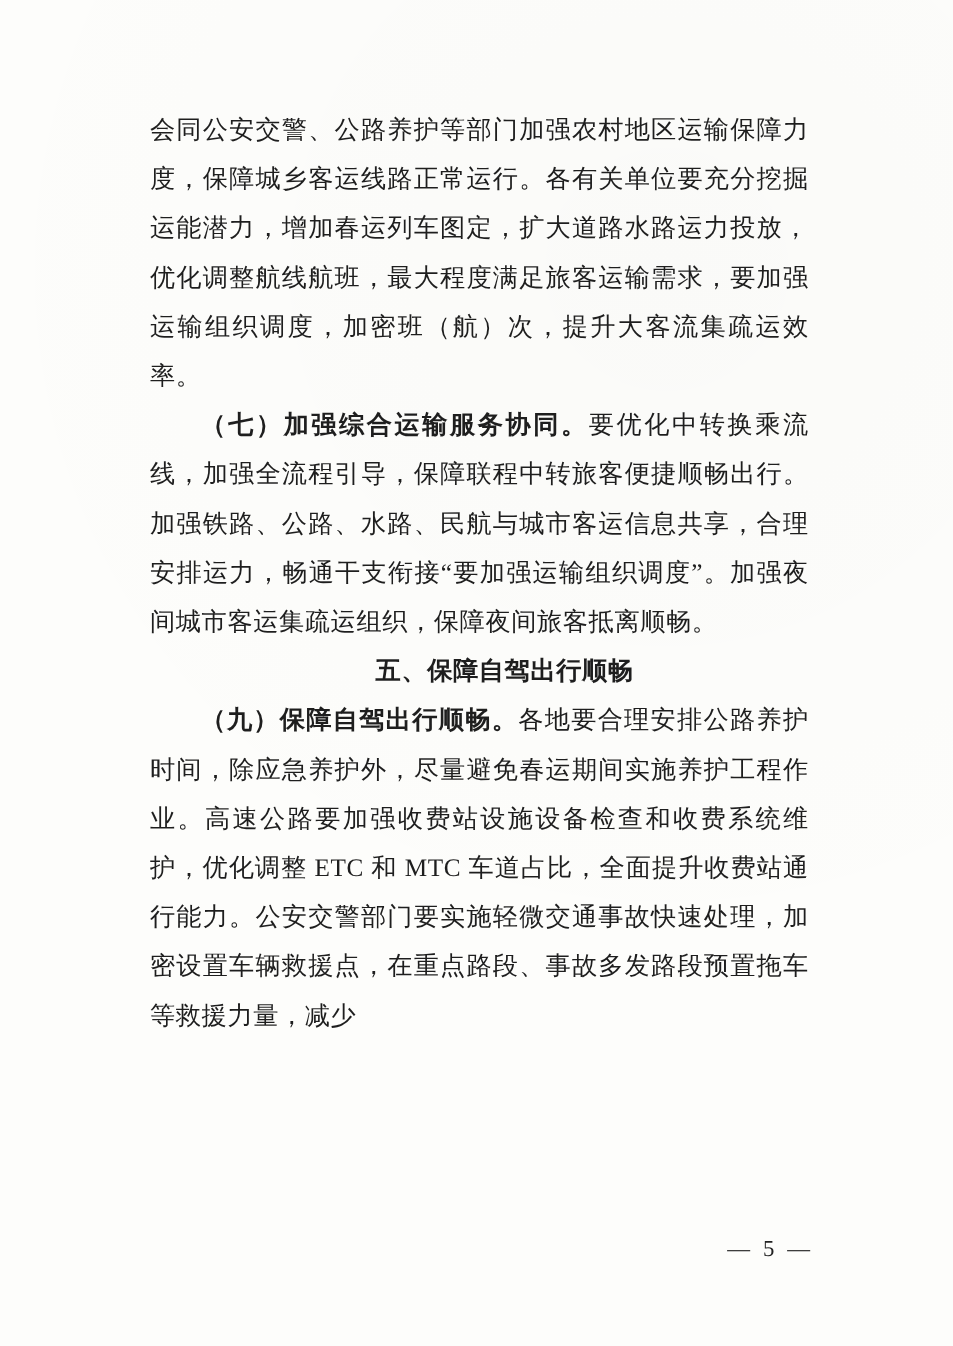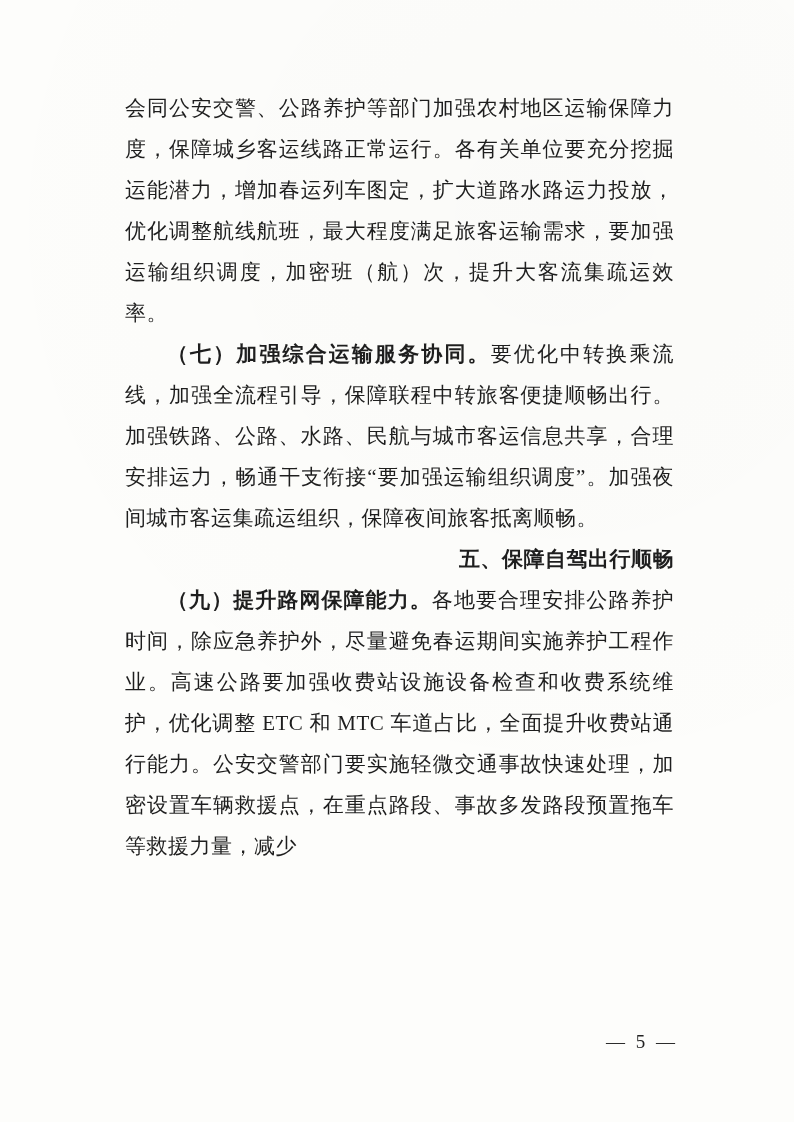--- a/index.html
+++ b/index.html
@@ -38,21 +38,21 @@
     font-weight: normal;
   }
   .indent {
     text-indent: 2em;
   }
   .lead-bold {
     font-weight: bold;
   }
   .section-heading {
     font-weight: bold;
-    text-align: right;
+    text-align: center;
   }
   .page-footer {
     position: absolute;
     top: 1028px;
     right: 116px;
   }
   .page-number {
     font-size: 19px;
     line-height: 28px;
     letter-spacing: 3px;
@@ -67,21 +67,21 @@
 
   <main class="text-block">
 
     <p class="para"><span class="body-text">会同公安交警、公路养护等部门加强农村地区运输保障力度，保障城乡客运线路正常运行。各有关单位要充分挖掘运能潜力，增加春运列车图定，扩大道路水路运力投放，优化调整航线航班，最大程度满足旅客运输需求，要加强运输组织调度，加密班（航）次，提升大客流集疏运效率。</span></p>
 
     <p class="para indent"><span class="lead-bold">（七）加强综合运输服务协同。</span><span class="body-text">要优化中转换乘流线，加强全流程引导，保障联程中转旅客便捷顺畅出行。加强铁路、公路、水路、民航与城市客运信息共享，合理安排运力，畅通干支衔接“要加强运输组织调度”。加强夜间城市客运集疏运组织，保障夜间旅客抵离顺畅。</span></p>
 
 
     <h2 class="section-heading indent"><span>五、保障自驾出行顺畅</span></h2>
 
-    <p class="para indent"><span class="lead-bold">（九）提升路网保障能力。</span><span class="body-text">各地要合理安排公路养护时间，除应急养护外，尽量避免春运期间实施养护工程作业。高速公路要加强收费站设施设备检查和收费系统维护，优化调整 ETC 和 MTC 车道占比，全面提升收费站通行能力。公安交警部门要实施轻微交通事故快速处理，加密设置车辆救援点，在重点路段、事故多发路段预置拖车等救援力量，减少</span></p>
+    <p class="para indent"><span class="lead-bold">（九）保障自驾出行顺畅。</span><span class="body-text">各地要合理安排公路养护时间，除应急养护外，尽量避免春运期间实施养护工程作业。高速公路要加强收费站设施设备检查和收费系统维护，优化调整 ETC 和 MTC 车道占比，全面提升收费站通行能力。公安交警部门要实施轻微交通事故快速处理，加密设置车辆救援点，在重点路段、事故多发路段预置拖车等救援力量，减少</span></p>
 
   </main>
 
   <footer class="page-footer">
     <span class="page-number">— 5 —</span>
   </footer>
 
 </div>
 
 </body></html>

